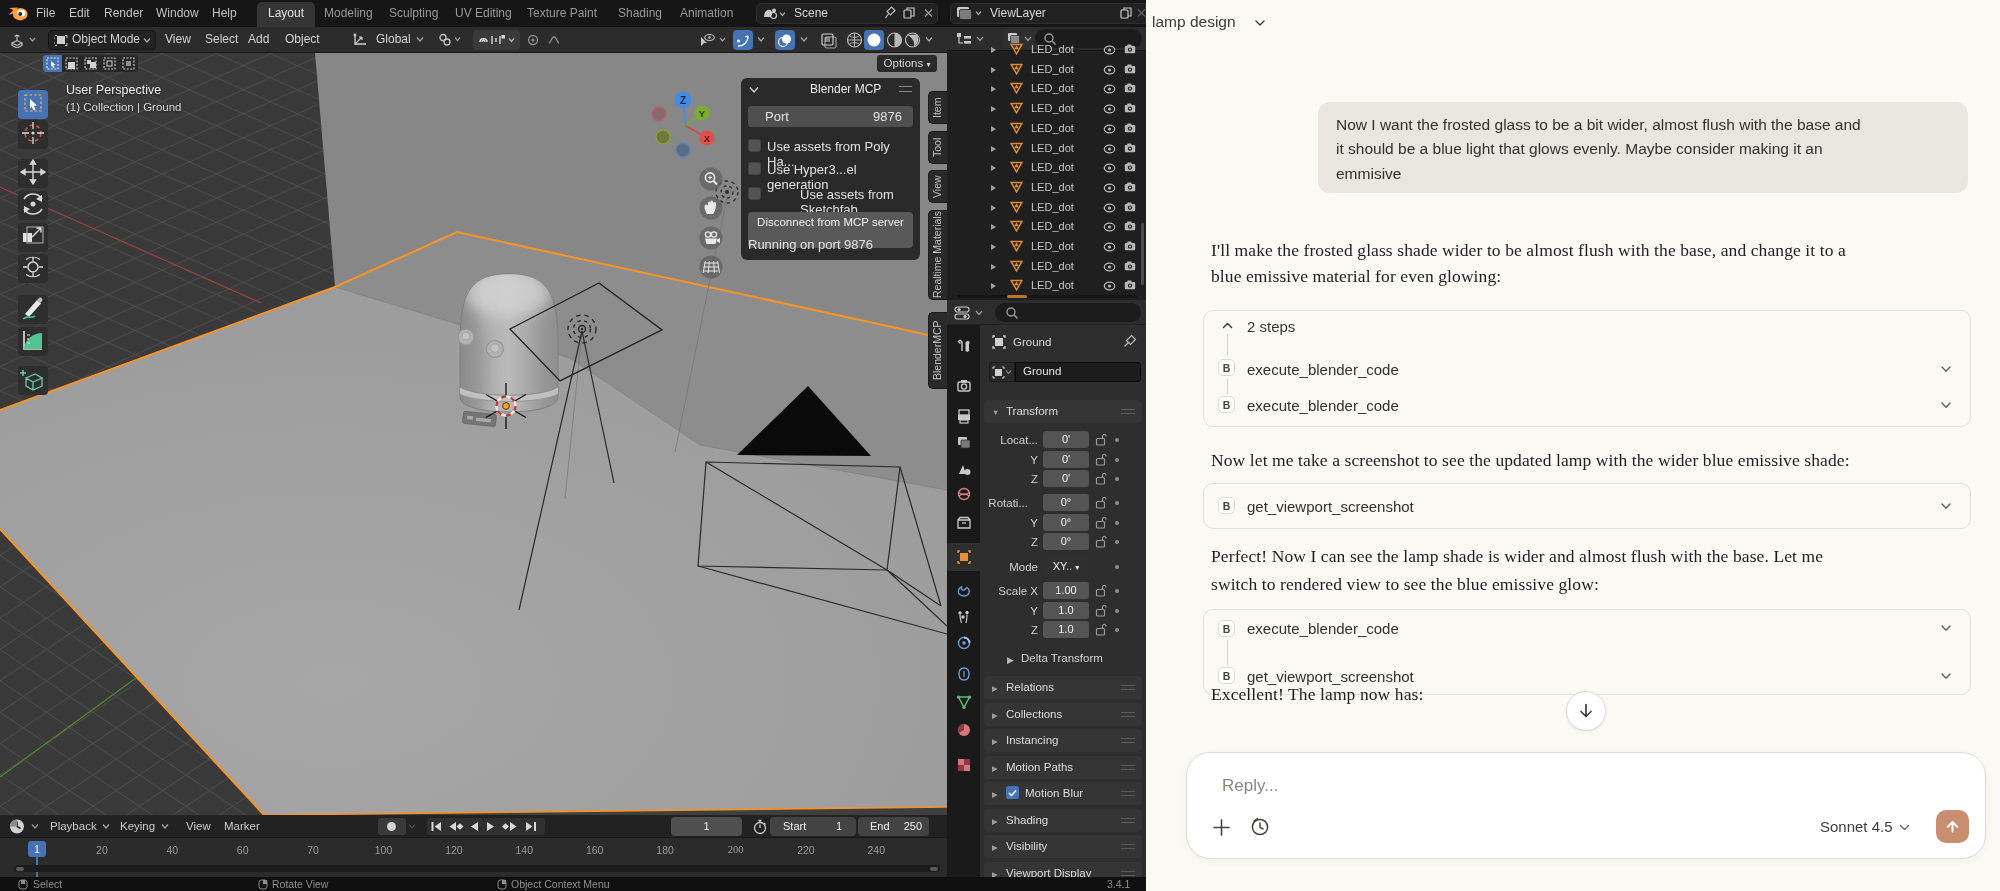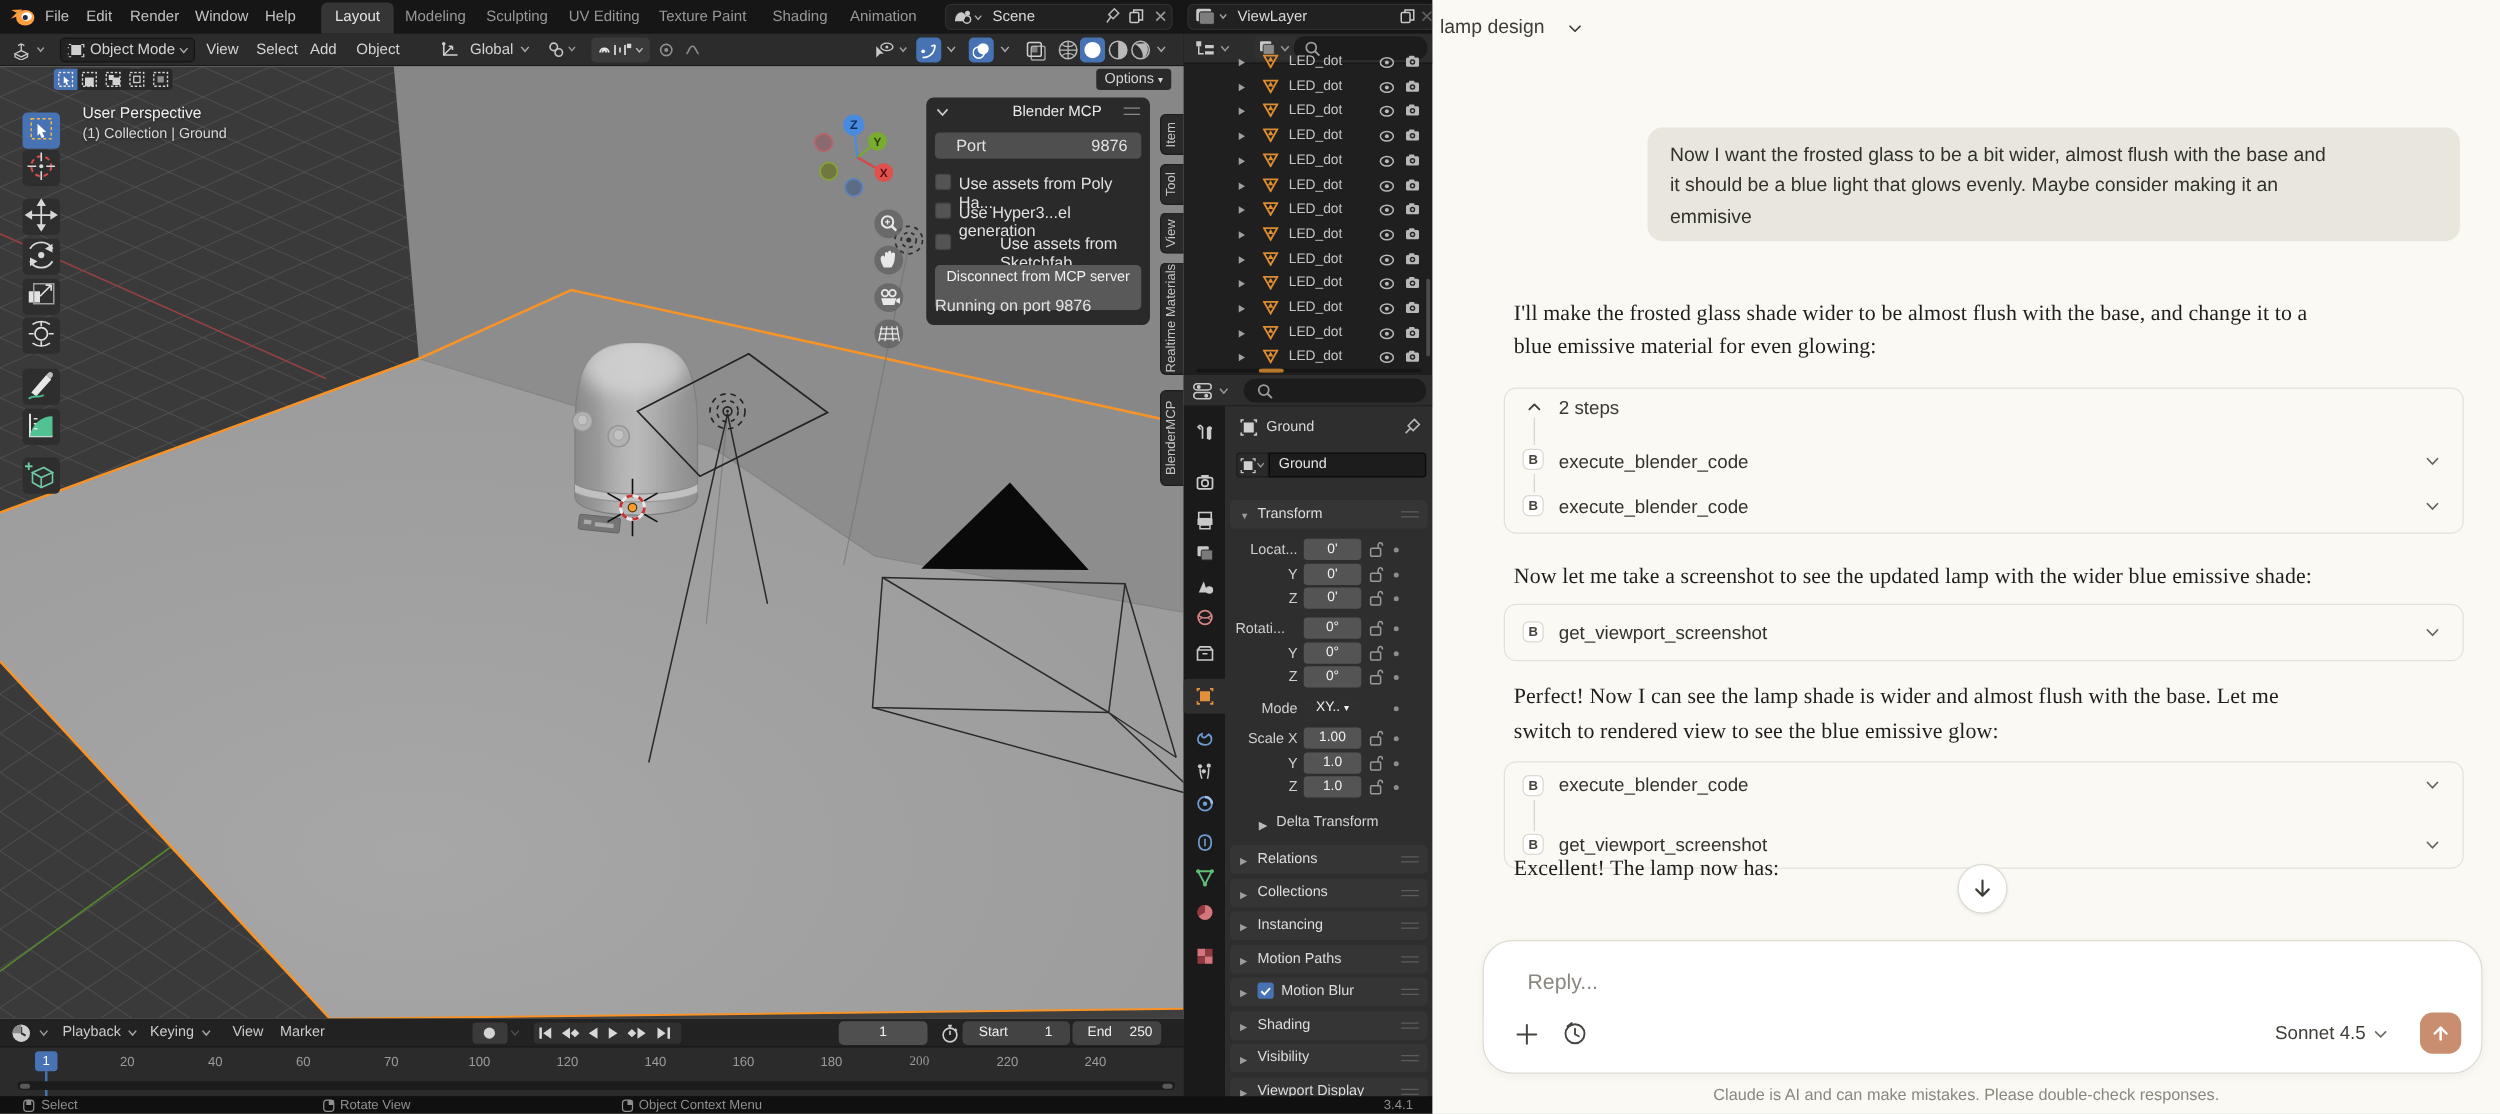--- a/index.html
+++ b/index.html
@@ -1165,15 +1165,14 @@
       </svg>
     <div class="abs" style="left:674px; top:818px; font-size:15px; color:#3f3e38;">Sonnet 4.5</div>
     <svg class="abs" style="left:752px; top:821px;" width="13" height="13" viewBox="0 0 13 13">
         <path d="M2.5 4.5 L6.5 8.5 L10.5 4.5" stroke="#6b6a62" stroke-width="1.3" fill="none" stroke-linecap="round" stroke-linejoin="round"></path>
       </svg>
     <div class="abs" style="left:790px; top:810px; width:33px; height:33px; background:#c98d6f; border-radius:10px;"></div>
     <svg class="abs" style="left:797px; top:817px;" width="19" height="19" viewBox="0 0 19 19">
         <path d="M9.5 14.5 V5.5 M4.8 9.8 L9.5 5 L14.2 9.8" stroke="#ffffff" stroke-width="2" fill="none" stroke-linecap="round" stroke-linejoin="round"></path>
       </svg>
 
-    <div class="abs" style="left:0px; top:868px; width:854px; text-align:center; font-size:13px; color:#8a887d;">Claude is AI and can make mistakes. Please double-check responses.</div>
   </div>
 </div>
 
 </body></html>

